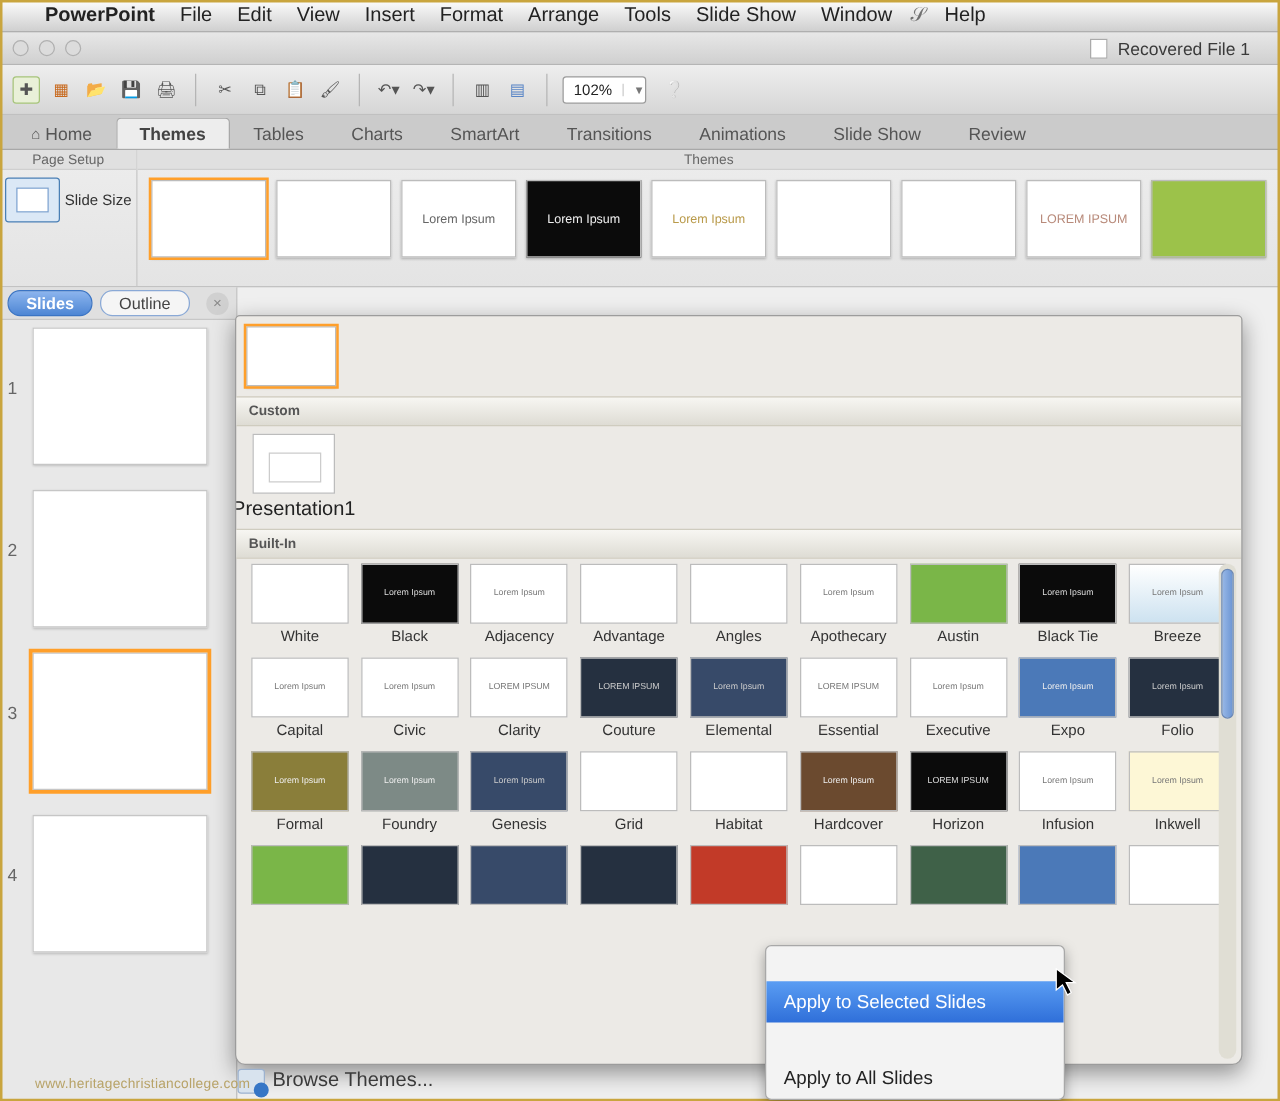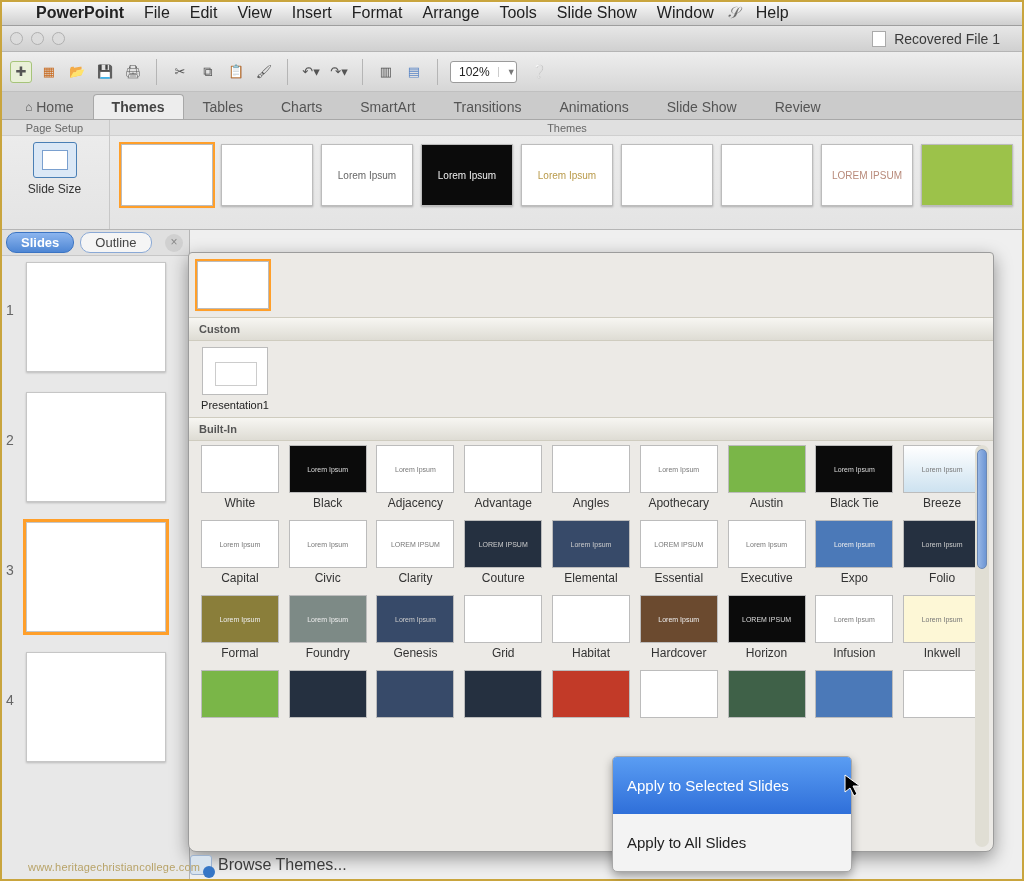--- a/index.html
+++ b/index.html
@@ -34,21 +34,21 @@
     .ribbon-tabs{height:28px;background:#cbcbcb;display:flex;align-items:flex-end;border-bottom:1px solid #a8a8a8;padding-left:6px;font-size:14px;}
     .ribbon-tabs .tab{padding:4px 18px;border:1px solid transparent;border-bottom:none;border-radius:4px 4px 0 0;color:#555;cursor:default;display:flex;align-items:center;gap:4px;}
     .ribbon-tabs .tab.active{background:#ededed;border-color:#a8a8a8;font-weight:700;color:#444;}
     .ribbon-tabs .tab .home{font-size:12px;}
 
     
     .ribbon-body{height:110px;background:linear-gradient(#ededed,#e4e4e4);display:flex;border-bottom:1px solid #b5b5b5;}
     .ribbon-body .panel{display:flex;flex-direction:column;align-items:center;border-right:1px solid #c8c8c8;}
     .panel-header{font-size:11px;color:#666;text-align:center;width:100%;height:16px;line-height:16px;background:#e0e0e0;border-bottom:1px solid #cfcfcf;}
     .panel.pagesetup{width:110px;}
-    .slide-size{display:flex;flex-direction:column;align-items:center;gap:4px;padding-top:6px;}
+    .slide-size{display:flex;flex-direction:row;align-items:center;gap:4px;padding-top:6px;}
     .slide-size .icn{width:44px;height:36px;border:1px solid #4a7fb5;border-radius:3px;background:#dbe8f6;position:relative;display:flex;align-items:center;justify-content:center;}
     .slide-size .icn::before{content:"";width:24px;height:18px;background:#fff;border:1px solid #7aa0cf;}
     .slide-size .lbl{font-size:12px;color:#333;}
 
     .panel.themes{flex:1;border-right:none;}
     .theme-strip{display:flex;gap:8px;padding:6px 8px;overflow:hidden;height:78px;align-items:center;}
     .thm{width:92px;height:62px;background:#fff;border:1px solid #bcbcbc;box-shadow:0 1px 2px rgba(0,0,0,.25);font-size:8px;color:#666;display:flex;flex-direction:column;align-items:center;justify-content:center;overflow:hidden;}
     .thm.sel{outline:2px solid #ff9f2a;}
     .thm.black{background:#0b0b0b;color:#eee;}
     .thm .t{font-size:10px;}
@@ -81,21 +81,21 @@
 
     
     .drop{position:absolute;left:188px;top:252px;width:806px;height:600px;background:#eceae6;border:1px solid #9c9c9c;box-shadow:0 6px 18px rgba(0,0,0,.4);border-radius:4px 4px 8px 8px;display:flex;flex-direction:column;overflow:hidden;}
     .drop-header-cur{padding:8px;display:flex;}
     .drop-header-cur .thm{width:72px;height:48px;}
     .drop-divider{height:24px;background:linear-gradient(#f7f6f2,#dedcd4);border-top:1px solid #cfccbf;border-bottom:1px solid #cfccbf;font-size:11px;font-weight:600;color:#555;padding:2px 10px;display:flex;align-items:center;}
     .drop-custom{padding:6px 10px;display:flex;}
     .custom-thm{width:72px;display:flex;flex-direction:column;align-items:center;}
     .custom-thm .slide{width:66px;height:48px;background:#fff;border:1px solid #bcbcbc;position:relative;}
     .custom-thm .slide::before{content:"";position:absolute;left:12px;top:14px;width:40px;height:22px;border:1px solid #ccc;}
-    .custom-thm .name{font-size:11px;text-align:center;margin-top:4px;line-height:1.1;}
+    .custom-thm .name{font-size:16px;text-align:center;margin-top:4px;line-height:1.1;}
     .drop-grid{flex:1;overflow:hidden;padding:4px 10px;position:relative;}
     .grid{display:grid;grid-template-columns:repeat(9,1fr);gap:4px 6px;}
     .cell{display:flex;flex-direction:column;align-items:center;}
     .cell .th{width:78px;height:48px;background:#fff;border:1px solid #bcbcbc;font-size:7px;color:#777;display:flex;align-items:center;justify-content:center;overflow:hidden;position:relative;}
     .cell .lbl{font-size:12px;color:#333;margin:3px 0 6px;text-align:center;white-space:nowrap;}
 
     
     .th.black{background:#0b0b0b;color:#ddd;}
     .th.dark{background:#253040;color:#ccc;}
     .th.navy{background:#374a69;color:#ccc;}
@@ -123,21 +123,21 @@
     .th.grid4 span:nth-child(2){background:#46617a;}
     .th.grid4 span:nth-child(3){background:#c47a3a;}
     .th.foundry{background:#7d8a86;color:#eee;}
 
     
     .drop .sbar{position:absolute;right:4px;top:4px;bottom:4px;width:14px;background:#e0ded4;border-radius:8px;}
     .drop .sbar .thmb{position:absolute;left:2px;right:2px;top:4px;height:120px;border-radius:6px;background:linear-gradient(90deg,#97b7e6,#6d96d4);border:1px solid #6b88b5;}
 
     
     .ctxmenu{position:absolute;left:612px;top:756px;width:240px;background:#f3f3f3;border:1px solid #a8a8a8;border-radius:5px;box-shadow:0 4px 10px rgba(0,0,0,.35);overflow:hidden;z-index:50;}
-    .ctxmenu .mi{padding:20px 14px;font-size:15px;}
+    .ctxmenu .mi{padding:8px 14px;font-size:15px;margin-top:28px;}
     .ctxmenu .mi.sel{background:linear-gradient(#5a9df3,#2f6fd9);color:#fff;}
 
     
     .cursor{position:absolute;left:844px;top:774px;z-index:60;}
 
     
     .foot{position:absolute;left:190px;bottom:6px;display:flex;align-items:center;gap:6px;font-size:16px;color:#3a3a3a;justify-content:center;}
     .foot .gicon{width:22px;height:20px;background:#d8e3ee;border:1px solid #9cb2cf;border-radius:3px;position:relative;}
     .foot .gicon::after{content:"";position:absolute;right:-4px;bottom:-4px;width:12px;height:12px;border-radius:50%;background:#3676c6;display:flex;align-items:center;justify-content:center;color:#fff;}
 

